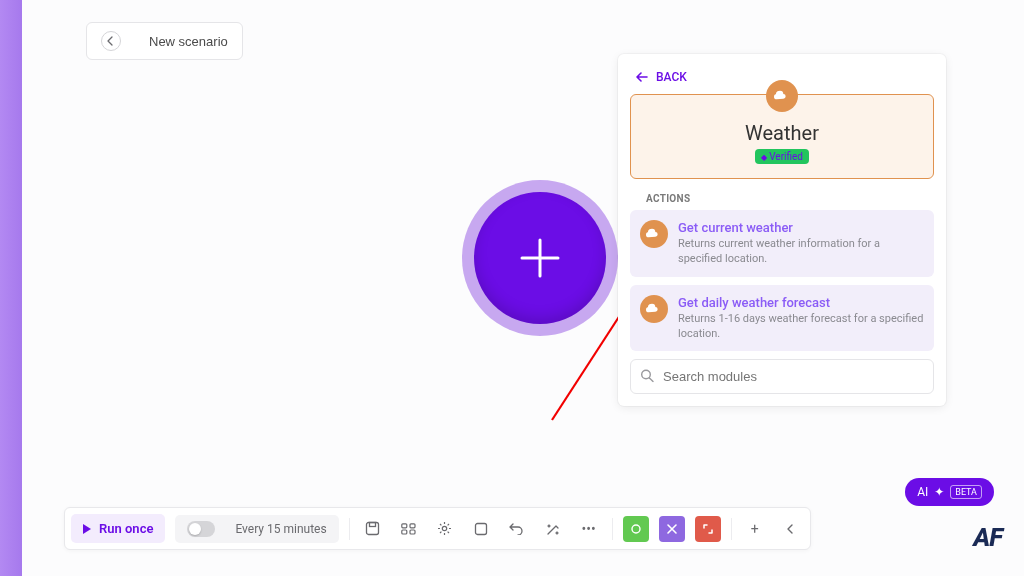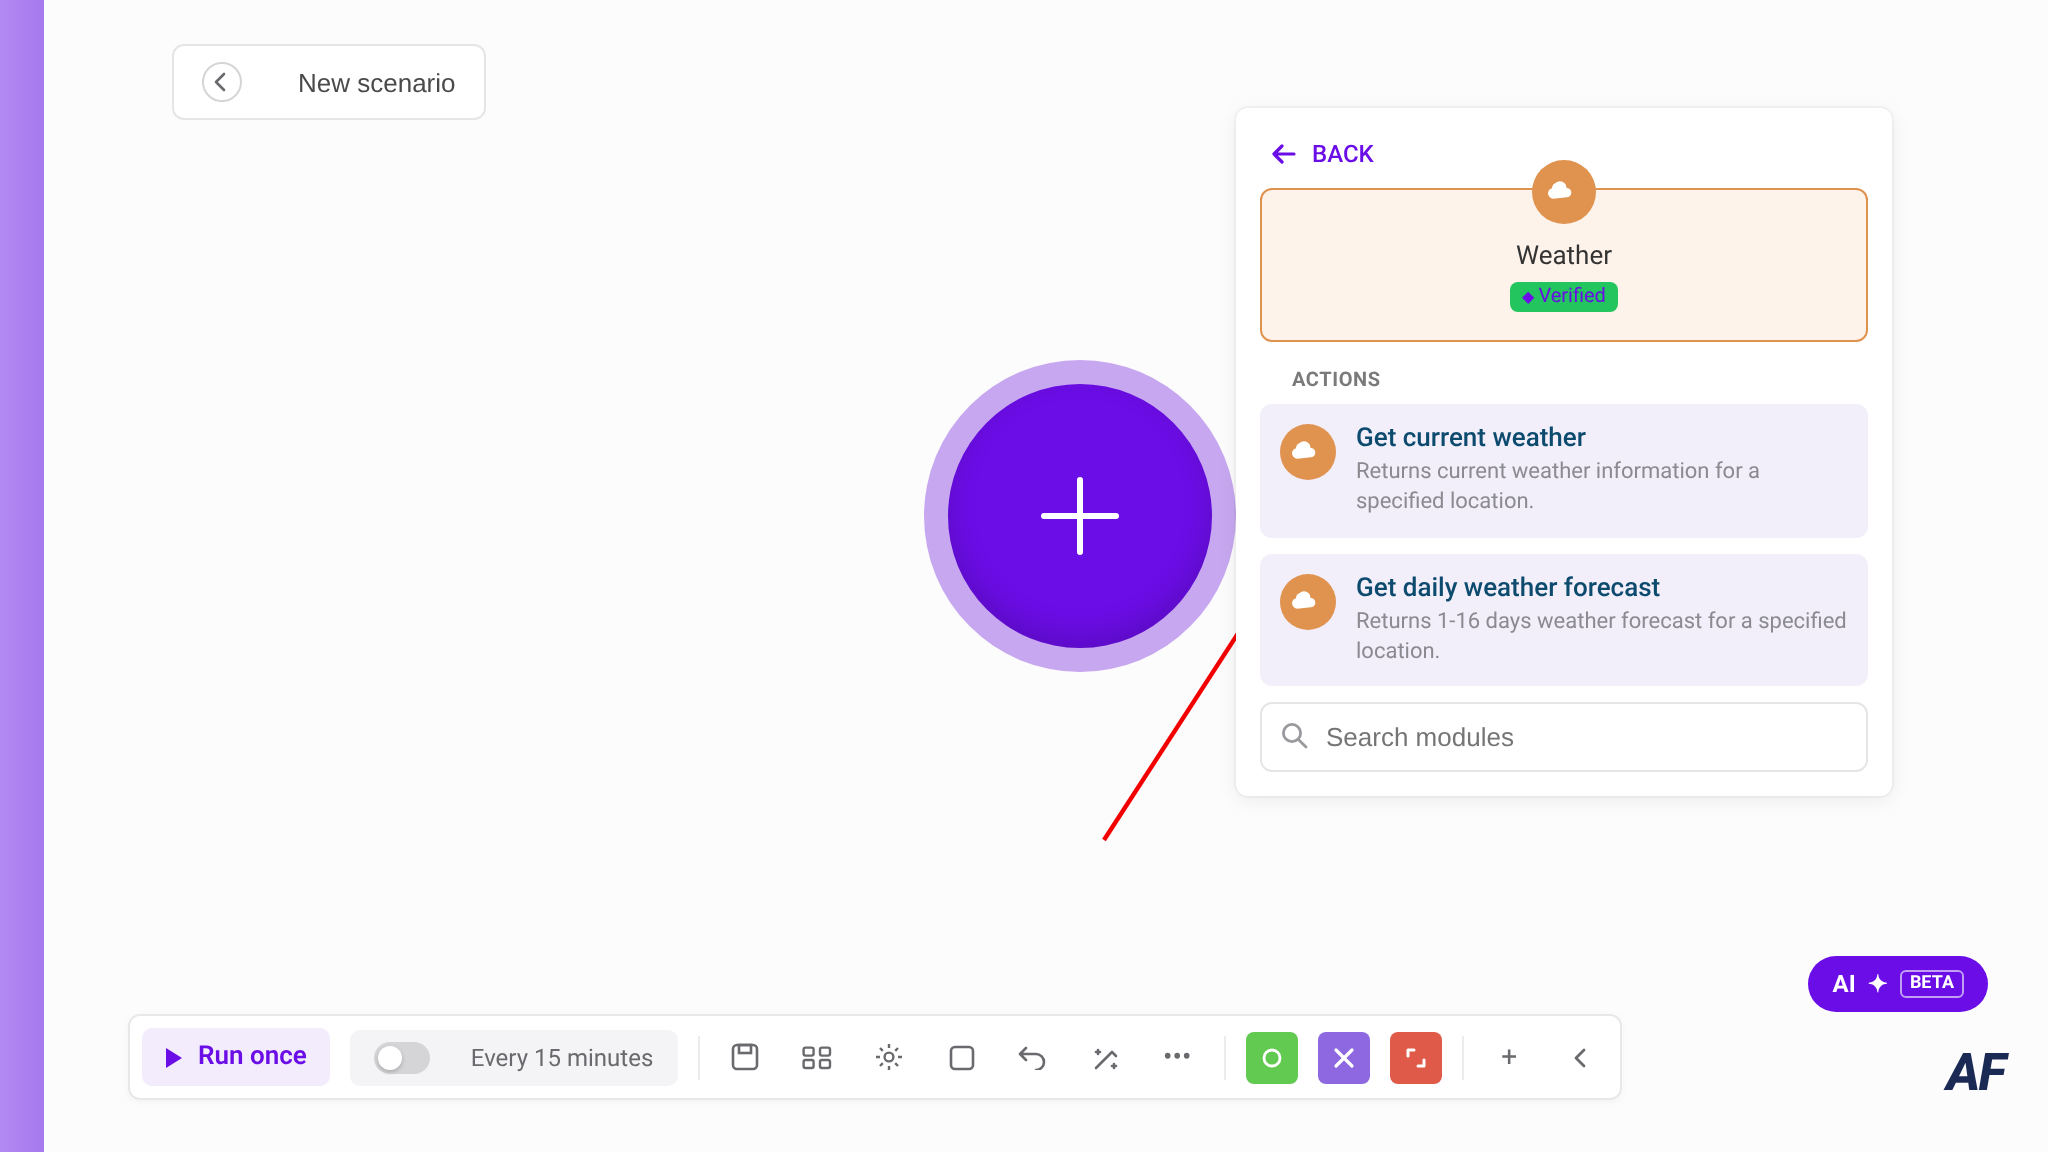--- a/index.html
+++ b/index.html
@@ -47,31 +47,31 @@
   .app-icon-wrap {
     position: absolute; top: -15px; left: 50%; transform: translateX(-50%);
     width: 32px; height: 32px; border-radius: 50%; background: #e0924f;
     display: flex; align-items: center; justify-content: center;
   }
   .app-icon-sm {
     width: 28px; height: 28px; border-radius: 50%; background: #e0924f;
     display: flex; align-items: center; justify-content: center; flex-shrink: 0;
   }
   .cloud-svg { width: 16px; height: 14px; }
-  .app-name { font-size: 13px; color: #333; margin-top: 2px; }
+  .app-name { font-size: 20px; color: #333; margin-top: 2px; }
   .verified { font-size: 10px; color: #6b0de6; background: #22c55e; display: inline-block; padding: 2px 6px; border-radius: 4px; margin-top: 4px; }
   .verified::before { content: "◆ "; font-size: 8px; }
 
   .section-label { font-size: 10px; font-weight: 700; color: #7a7a7a; letter-spacing: 0.3px; margin: 14px 16px 6px; }
   .action-item {
     display: flex; gap: 10px; align-items: flex-start;
     background: #f2eefa; border-radius: 6px; padding: 10px; margin-bottom: 8px; cursor: pointer;
   }
   .action-item:nth-of-type(2) { background: #f4f2f7; }
-  .action-title { font-size: 13px; color: #0c4a6e; font-weight: 500; margin-bottom: 2px; }
+  .action-title { font-size: 13px; color: #8b5cf6; font-weight: 500; margin-bottom: 2px; }
   .action-desc { font-size: 11px; color: #8a8a90; line-height: 1.35; }
 
   .search-wrap { position: relative; }
   .search-input {
     width: 100%; padding: 9px 10px 9px 32px; border: 1px solid #e5e5e8; border-radius: 6px;
     font-size: 13px; color: #555; outline: none;
   }
   .search-icon { position: absolute; left: 10px; top: 50%; transform: translateY(-50%); color: #9a9a9e; }
 
   .arrow-annotation {
@@ -99,21 +99,21 @@
   .tb-icon { width: 26px; height: 26px; display: flex; align-items: center; justify-content: center; color: #6a6a6e; cursor: pointer; border-radius: 4px; font-size: 14px; }
   .tb-colored { color: #fff; }
   .tb-green { background: #62c951; }
   .tb-purple { background: #8e68e0; }
   .tb-red { background: #e05a4a; }
 
   .ai-pill {
     position: absolute; right: 30px; bottom: 70px;
     display: flex; align-items: center; gap: 6px;
     background: #6b0de6; color: #fff; padding: 7px 12px; border-radius: 18px;
-    font-size: 12px; font-weight: 700; cursor: pointer;
+    font-size: 12px; font-weight: 400; cursor: pointer;
   }
   .ai-beta { border: 1px solid rgba(255,255,255,0.6); border-radius: 3px; padding: 1px 4px; font-size: 9px; }
   .af-logo { position: absolute; right: 22px; bottom: 24px; font-size: 26px; font-weight: 800; color: #1a2a55; font-style: italic; letter-spacing: -1px; }
 </style>
 </head>
 <body>
 
 <div class="purple-strip"></div>
 <div class="canvas">
 

